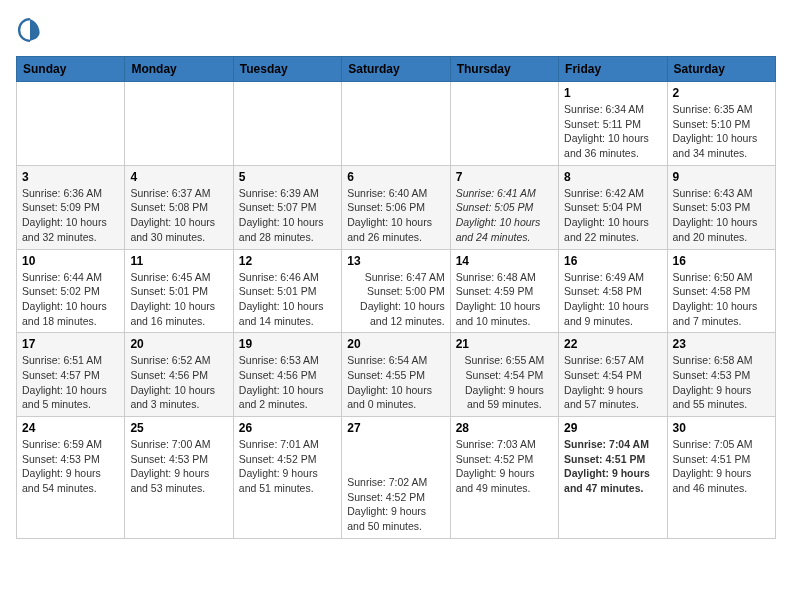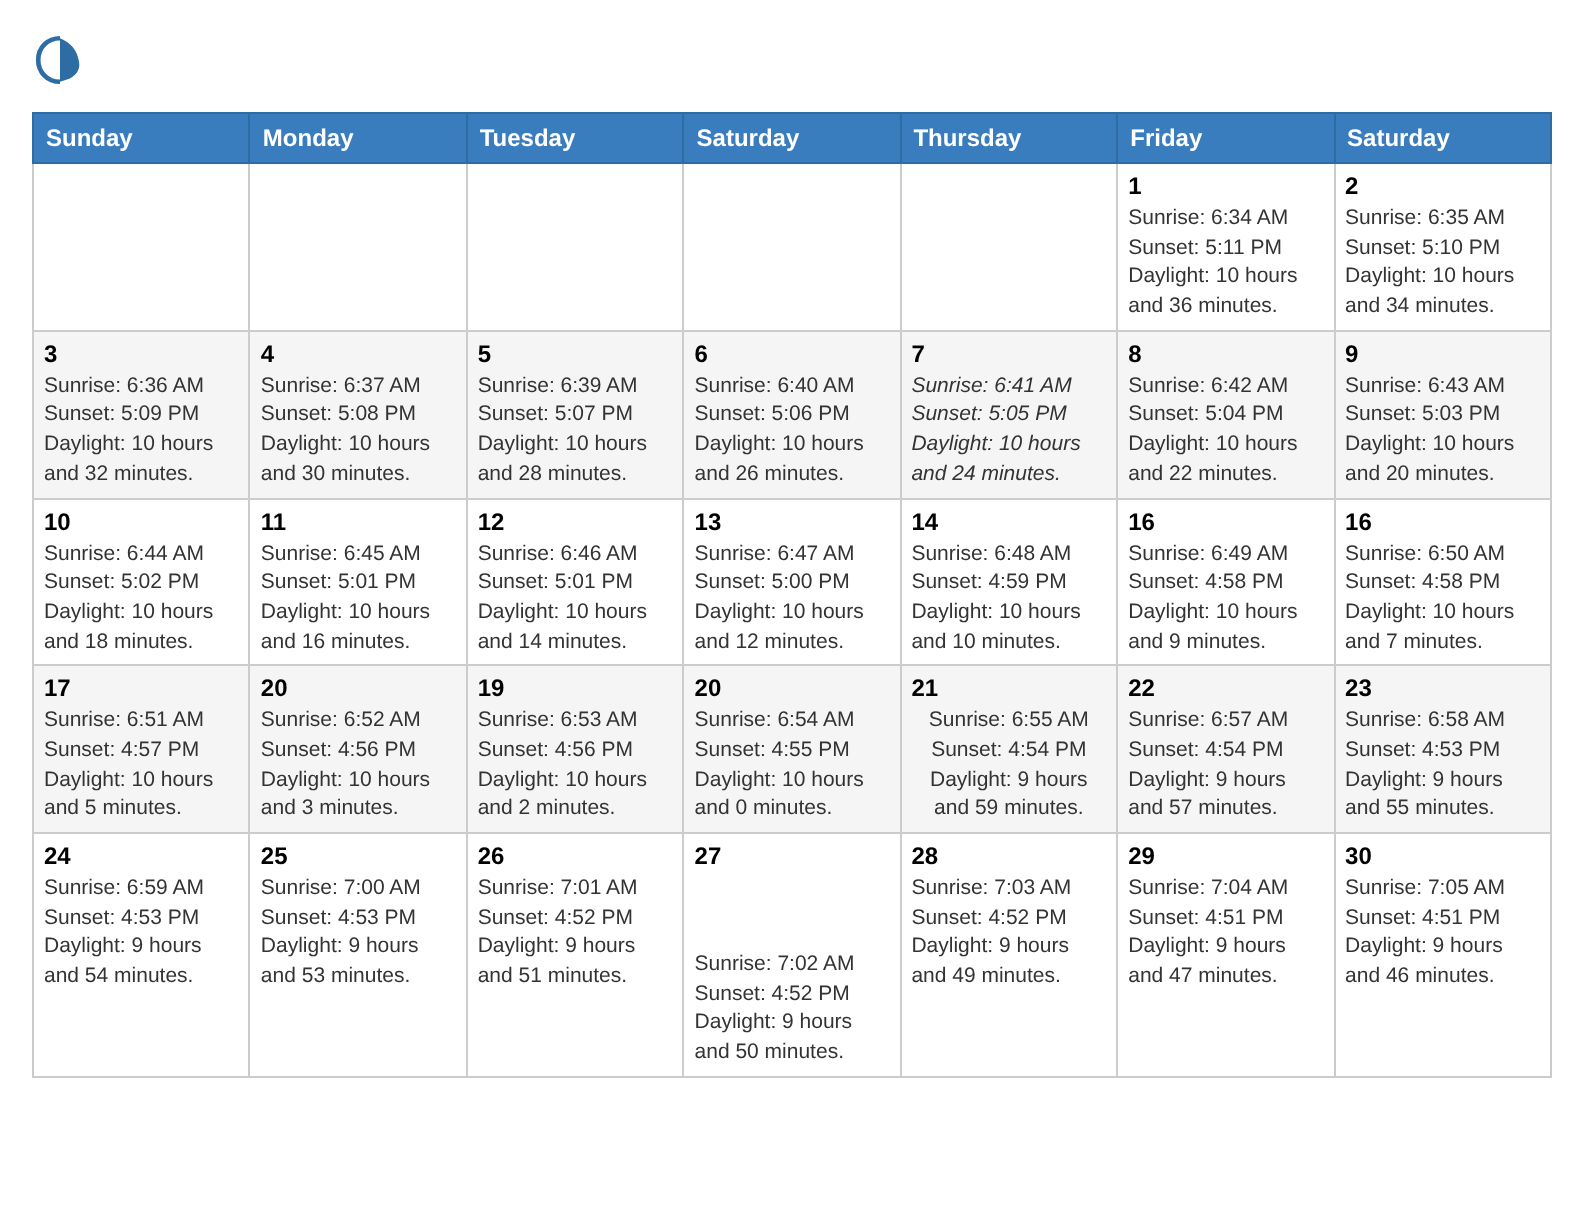--- a/index.html
+++ b/index.html
@@ -44,21 +44,21 @@
       font-size: 16px;
       color: #555;
     }
     .calendar {
       width: 100%;
       border-collapse: collapse;
       font-size: 11px;
     }
     .calendar th {
       background-color: #3a7dbf;
-      color: #ffffff;
+      color: #000000;
       text-align: left;
       padding: 5px 6px;
       font-size: 12px;
       font-weight: bold;
       border: 1px solid #2e6da4;
     }
     .calendar td {
       border: 1px solid #ccc;
       vertical-align: top;
       padding: 4px 5px;
@@ -209,21 +209,21 @@
         </td>
         <td>
           <span class="day-num">12</span>
           <div class="day-info" style="white-space: pre-line;">Sunrise: 6:46 AM
 Sunset: 5:01 PM
 Daylight: 10 hours
 and 14 minutes.</div>
         </td>
         <td>
           <span class="day-num">13</span>
-          <div class="day-info" style="white-space: pre-line;">Sunrise: 6:47 AM
+          <div class="day-info" style="white-space: pre-line; text-align: right;">Sunrise: 6:47 AM
 Sunset: 5:00 PM
 Daylight: 10 hours
 and 12 minutes.</div>
         </td>
         <td>
           <span class="day-num">14</span>
           <div class="day-info" style="white-space: pre-line;">Sunrise: 6:48 AM
 Sunset: 4:59 PM
 Daylight: 10 hours
 and 10 minutes.</div>
@@ -325,21 +325,21 @@
         </td>
         <td>
           <span class="day-num">28</span>
           <div class="day-info" style="white-space: pre-line;">Sunrise: 7:03 AM
 Sunset: 4:52 PM
 Daylight: 9 hours
 and 49 minutes.</div>
         </td>
         <td>
           <span class="day-num">29</span>
-          <div class="day-info" style="white-space: pre-line;">Sunrise: 7:04 AM
+          <div class="day-info" style="white-space: pre-line; font-weight: bold;">Sunrise: 7:04 AM
 Sunset: 4:51 PM
 Daylight: 9 hours
 and 47 minutes.</div>
         </td>
         <td>
           <span class="day-num">30</span>
           <div class="day-info" style="white-space: pre-line;">Sunrise: 7:05 AM
 Sunset: 4:51 PM
 Daylight: 9 hours
 and 46 minutes.</div>

